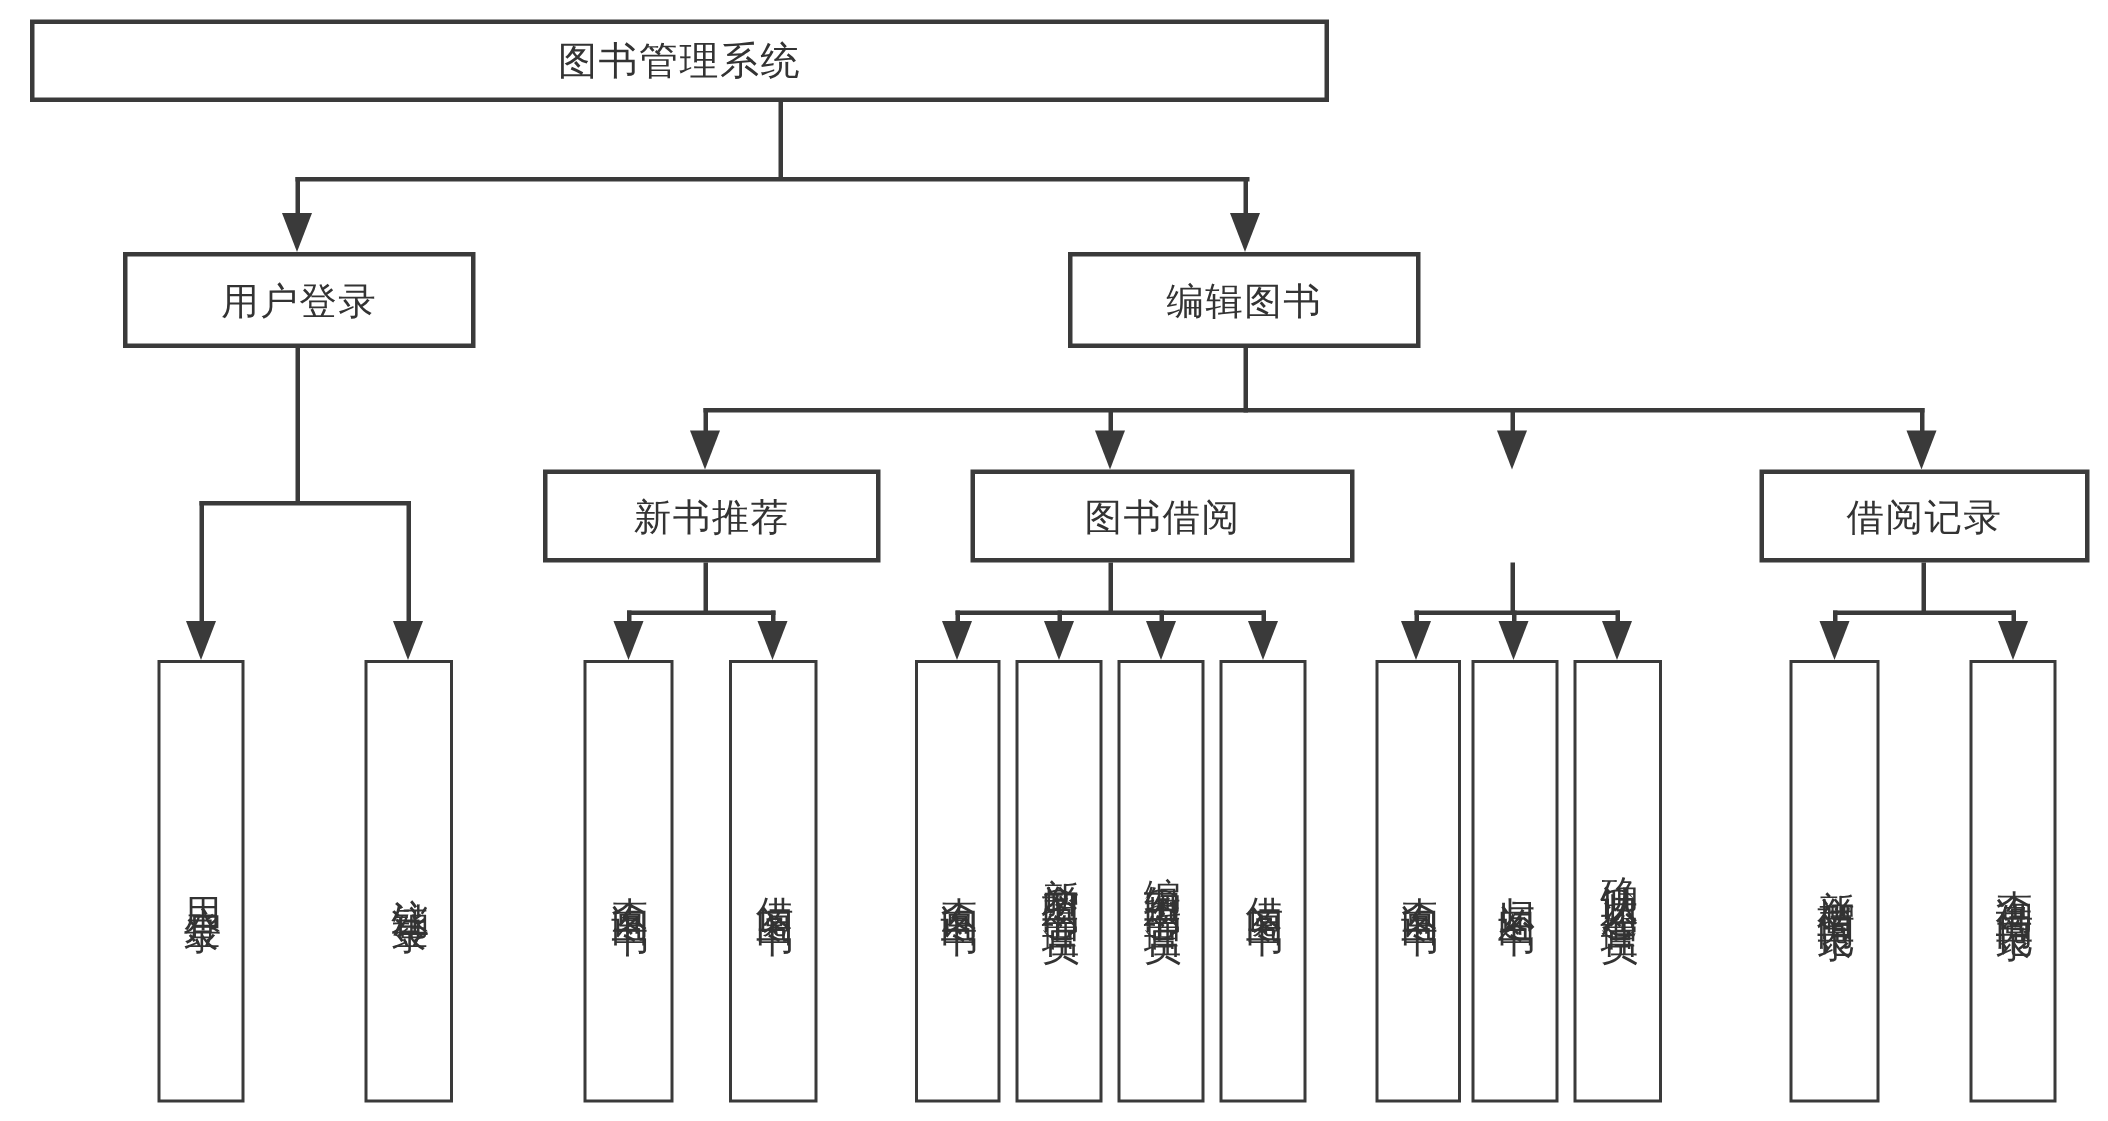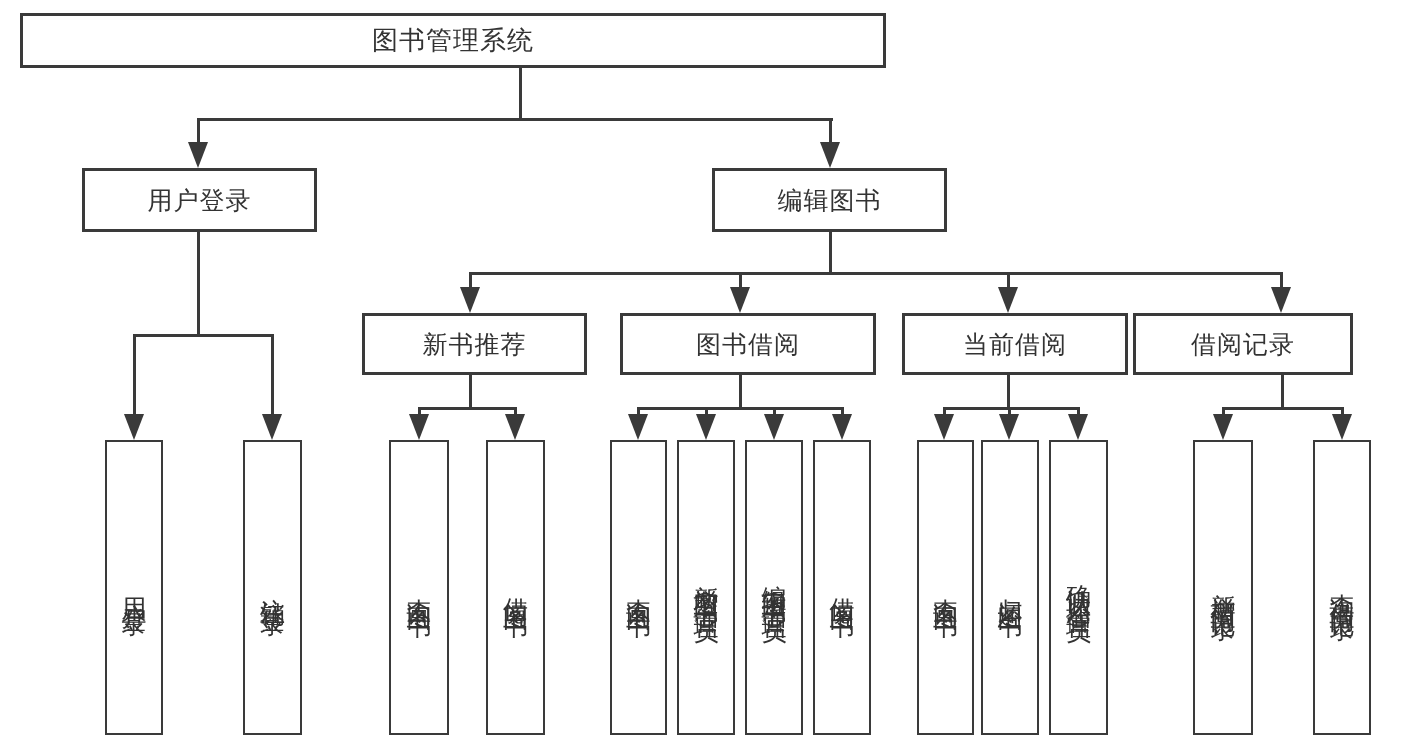--- a/index.html
+++ b/index.html
@@ -78,27 +78,24 @@
   <div class="v" style="left:739px;top:272px;height:17px"></div>
   <div class="arrow" style="left:730px;top:287px"></div>
   <div class="v" style="left:1007px;top:272px;height:17px"></div>
   <div class="arrow" style="left:998px;top:287px"></div>
   <div class="v" style="left:1280px;top:272px;height:17px"></div>
   <div class="arrow" style="left:1271px;top:287px"></div>
 
   <div class="box" style="left:362px;top:313px;width:225px;height:62px">
     <span>新书推荐</span>
   </div>
-  <div class="box" style="left:620px;top:313px;width:256px;height:62px">
+  <div class="box" style="left:647px;top:313px;width:256px;height:62px">
     <span>图书借阅</span>
   </div>
-  <div class="box" style="left:902px;top:313px;width:226px;height:62px">
-    <span>当前借阅</span>
-  </div>
-  <div class="box" style="left:1133px;top:313px;width:220px;height:62px">
+  <div class="box" style="left:1173px;top:313px;width:220px;height:62px">
     <span>借阅记录</span>
   </div>
 
   <div class="v" style="left:469px;top:375px;height:35px"></div>
   <div class="h" style="left:418px;top:407px;width:99px"></div>
   <div class="v" style="left:418px;top:407px;height:10px"></div>
   <div class="arrow" style="left:409px;top:414px"></div>
   <div class="v" style="left:514px;top:407px;height:10px"></div>
   <div class="arrow" style="left:505px;top:414px"></div>
 

